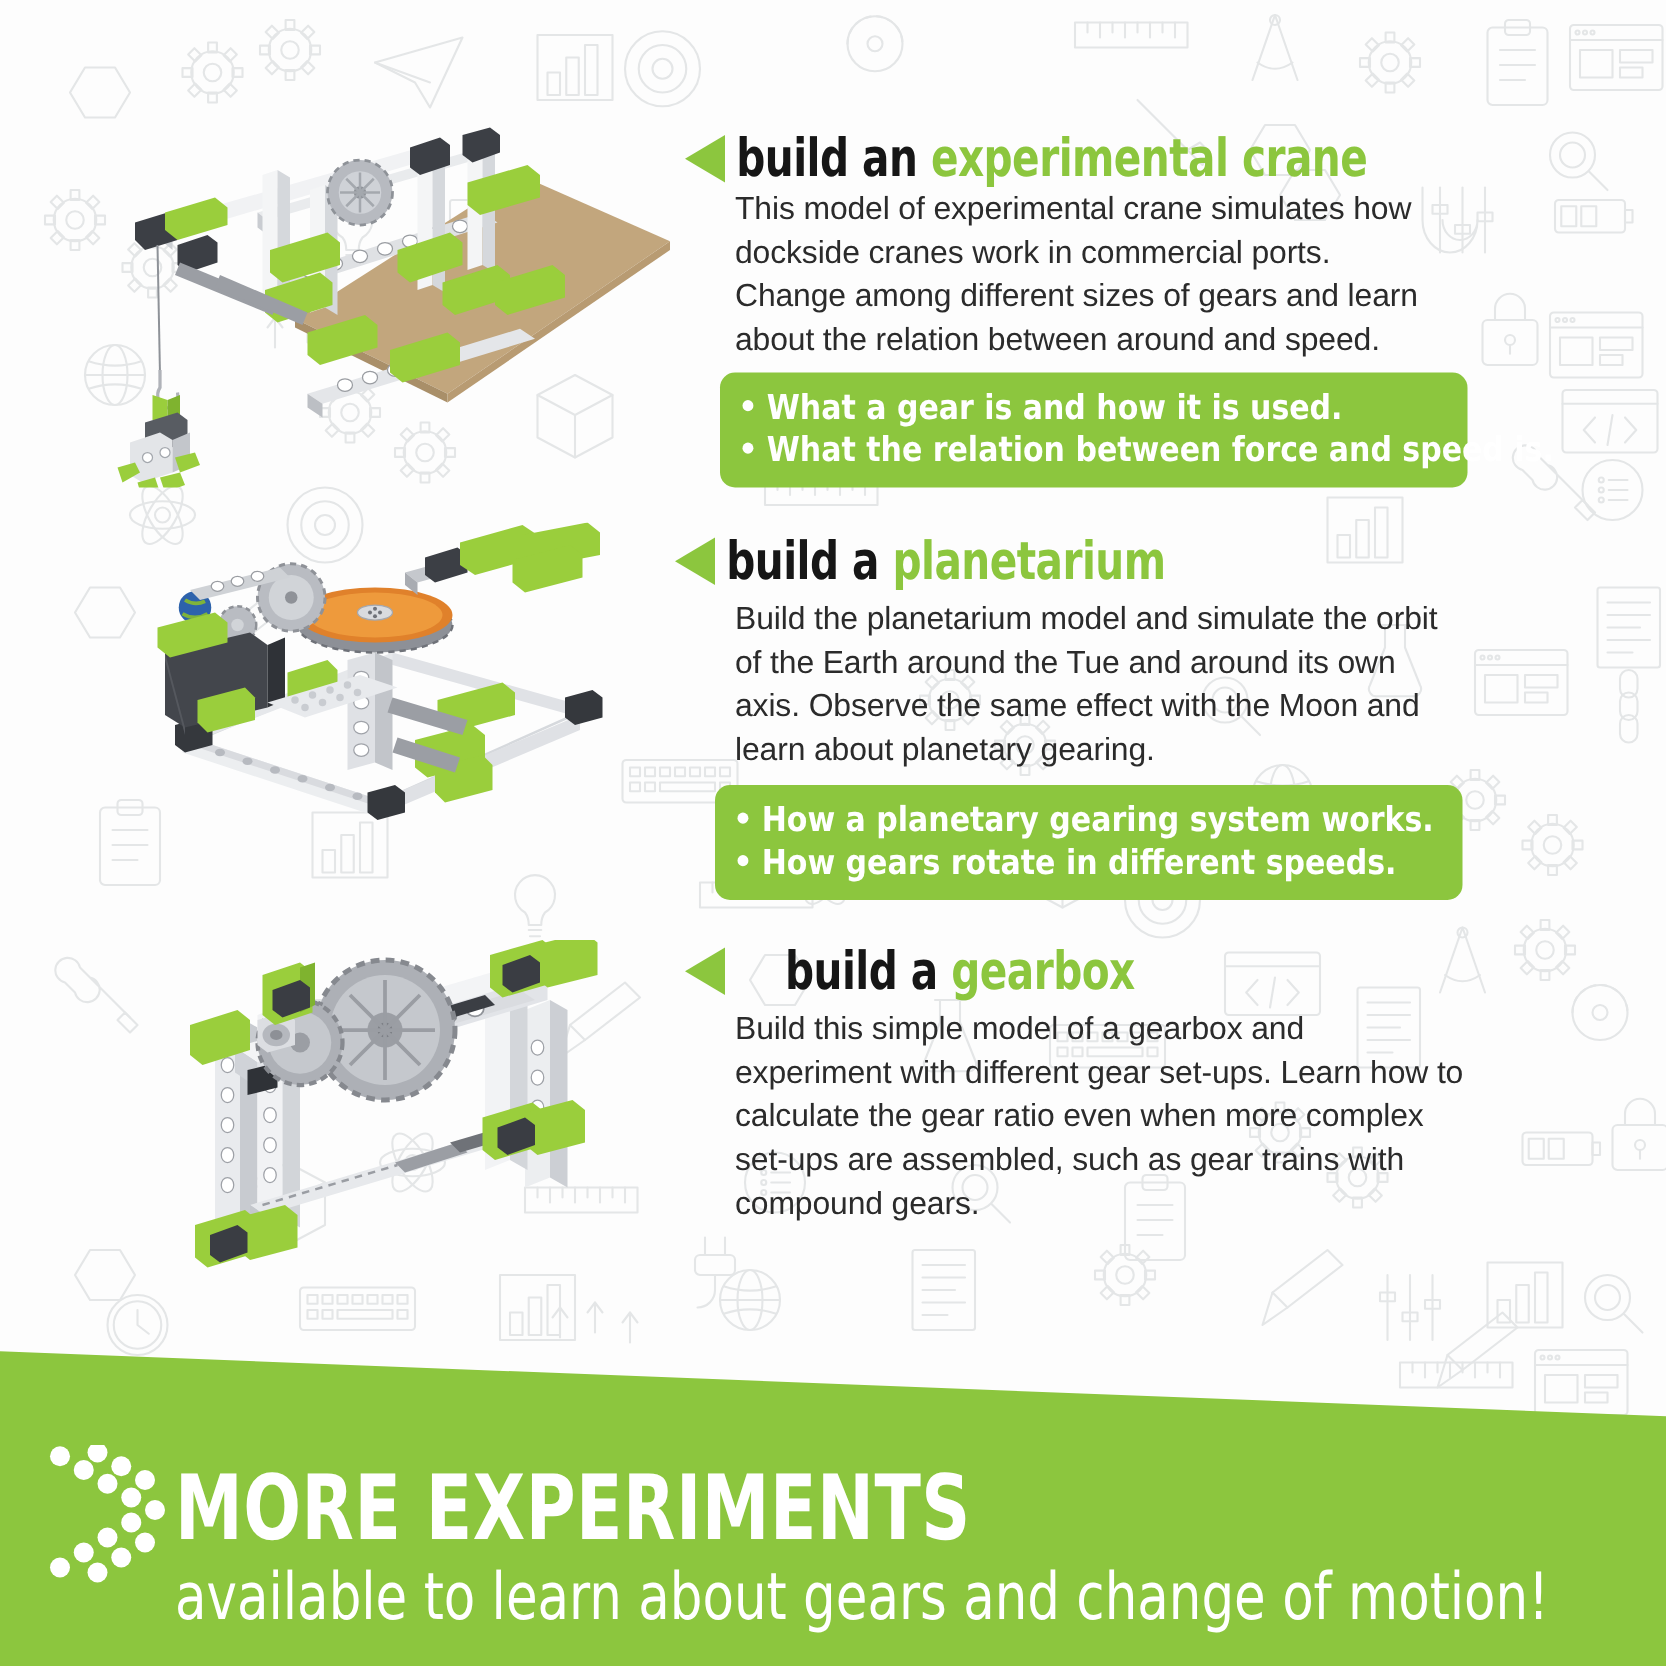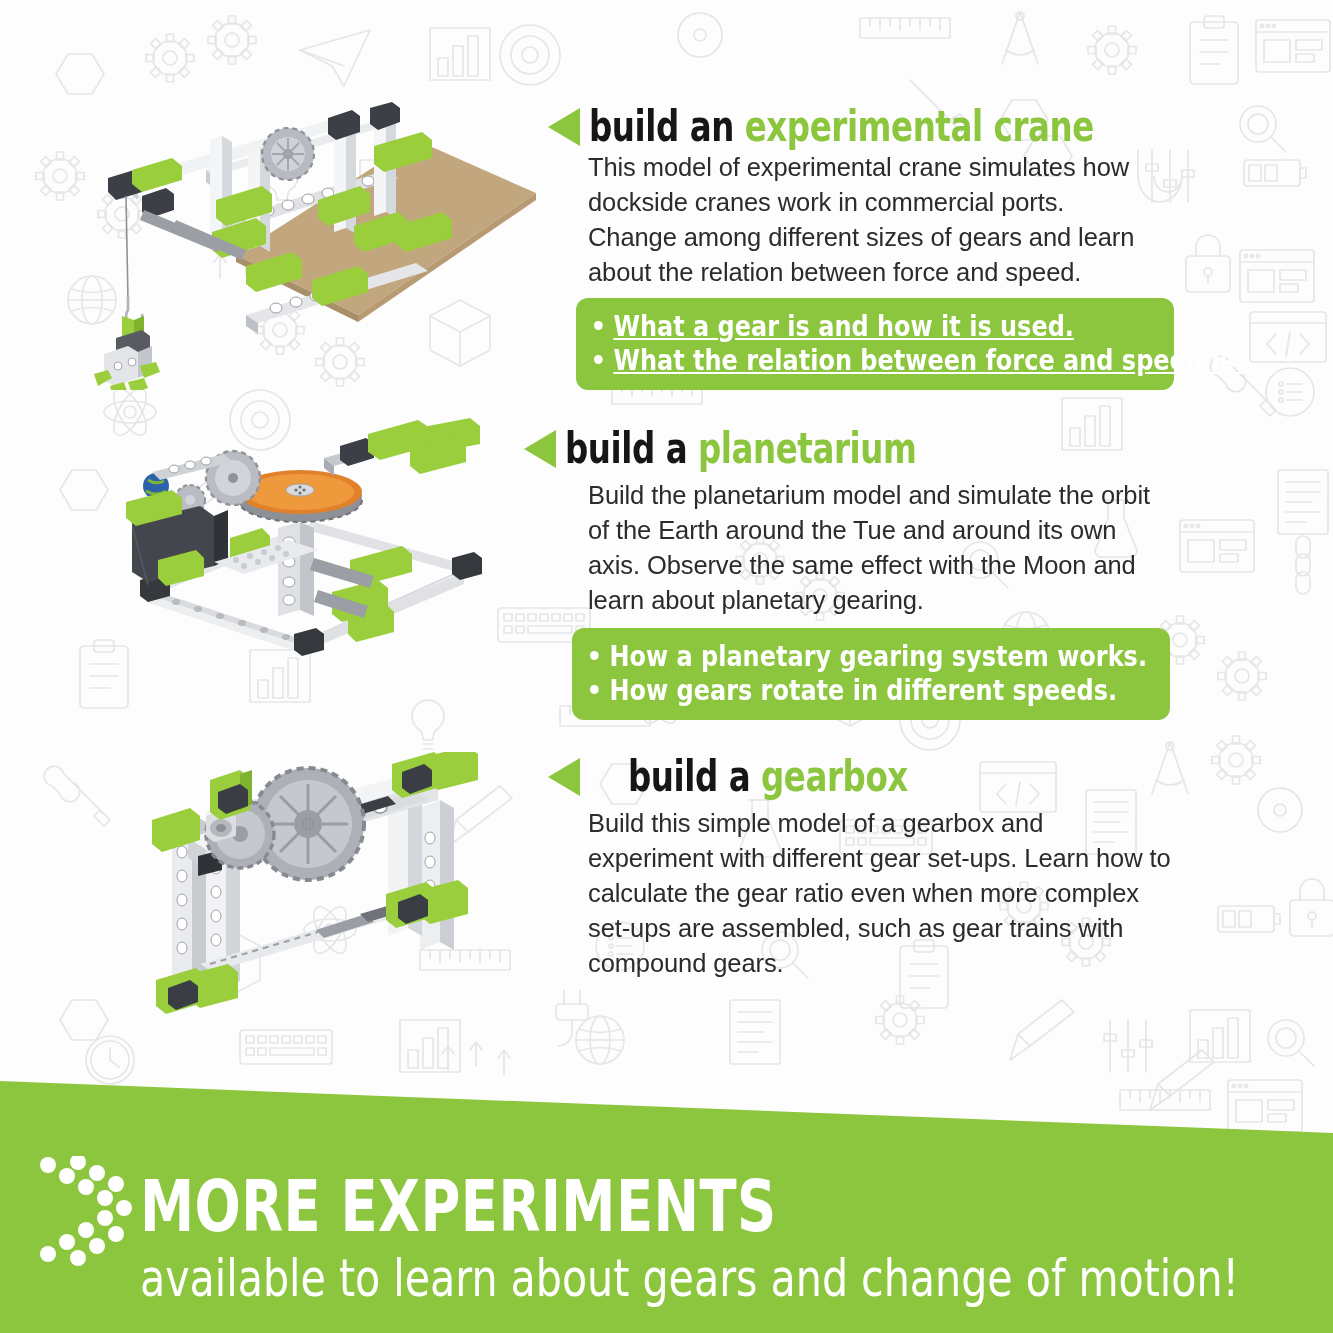--- a/index.html
+++ b/index.html
@@ -520,23 +520,23 @@
       </g>
     </svg>
 
     <div class="head-row" style="left:548px;top:106px;">
       <div class="tri"></div>
       <div class="head-txt">
         <span class="k">build an </span><span class="g">experimental crane</span>
       </div>
     </div>
 
-    <div class="body-txt" style="left:588px;top:150px;width:570px;">This model of experimental crane simulates how dockside cranes work in commercial ports. Change among different sizes of gears and learn about the relation between force and speed.</div>
-
-    <div class="bullets" style="left:576px;top:298px;width:598px;text-decoration:underline;">
+    <div class="body-txt" style="left:588px;top:150px;width:570px;">This model of experimental crane simulates how dockside cranes work in commercial ports. Change among different sizes of gears and learn about the relation between around and speed.</div>
+
+    <div class="bullets" style="left:576px;top:298px;width:598px;">
       <div class="bl">
           <span class="dot"></span>
           <span>What a gear is and how it is used.</span>
         </div>
       <div class="bl">
           <span class="dot"></span>
           <span>What the relation between force and speed is.</span>
         </div>
     </div>
   </div>
@@ -658,21 +658,21 @@
           <circle cx="146" cy="134" r="3"></circle>
             <circle cx="160" cy="130" r="3"></circle>
           <circle cx="126" cy="148" r="3"></circle>
             <circle cx="140" cy="144" r="3"></circle>
           <circle cx="154" cy="140" r="3"></circle>
             <circle cx="168" cy="136" r="3"></circle>
         </g>
       </g>
     </svg>
 
-    <div class="head-row" style="left:524px;top:428px;">
+    <div class="head-row" style="left:540px;top:428px;">
       <div class="tri"></div>
       <div class="head-txt">
         <span class="k">build a </span><span class="g">planetarium</span>
       </div>
     </div>
 
     <div class="body-txt" style="left:588px;top:478px;width:568px;">Build the planetarium model and simulate the orbit of the Earth around the Tue and around its own axis. Observe the same effect with the Moon and learn about planetary gearing.</div>
 
     <div class="bullets" style="left:572px;top:628px;width:598px;">
       <div class="bl">

